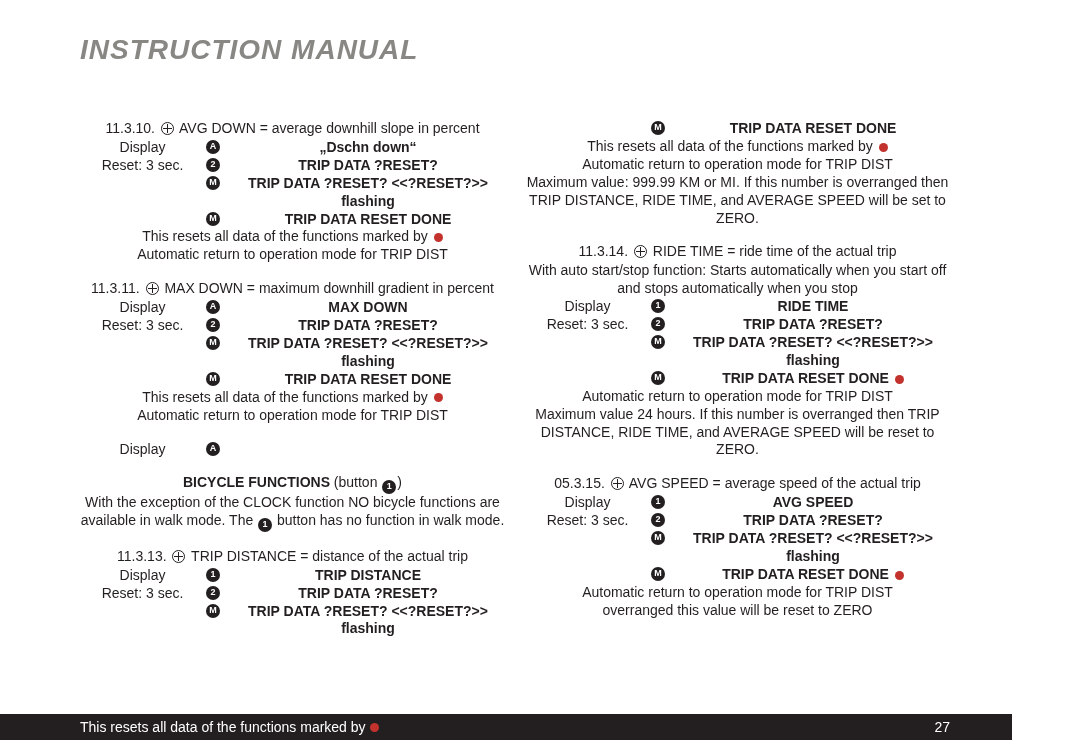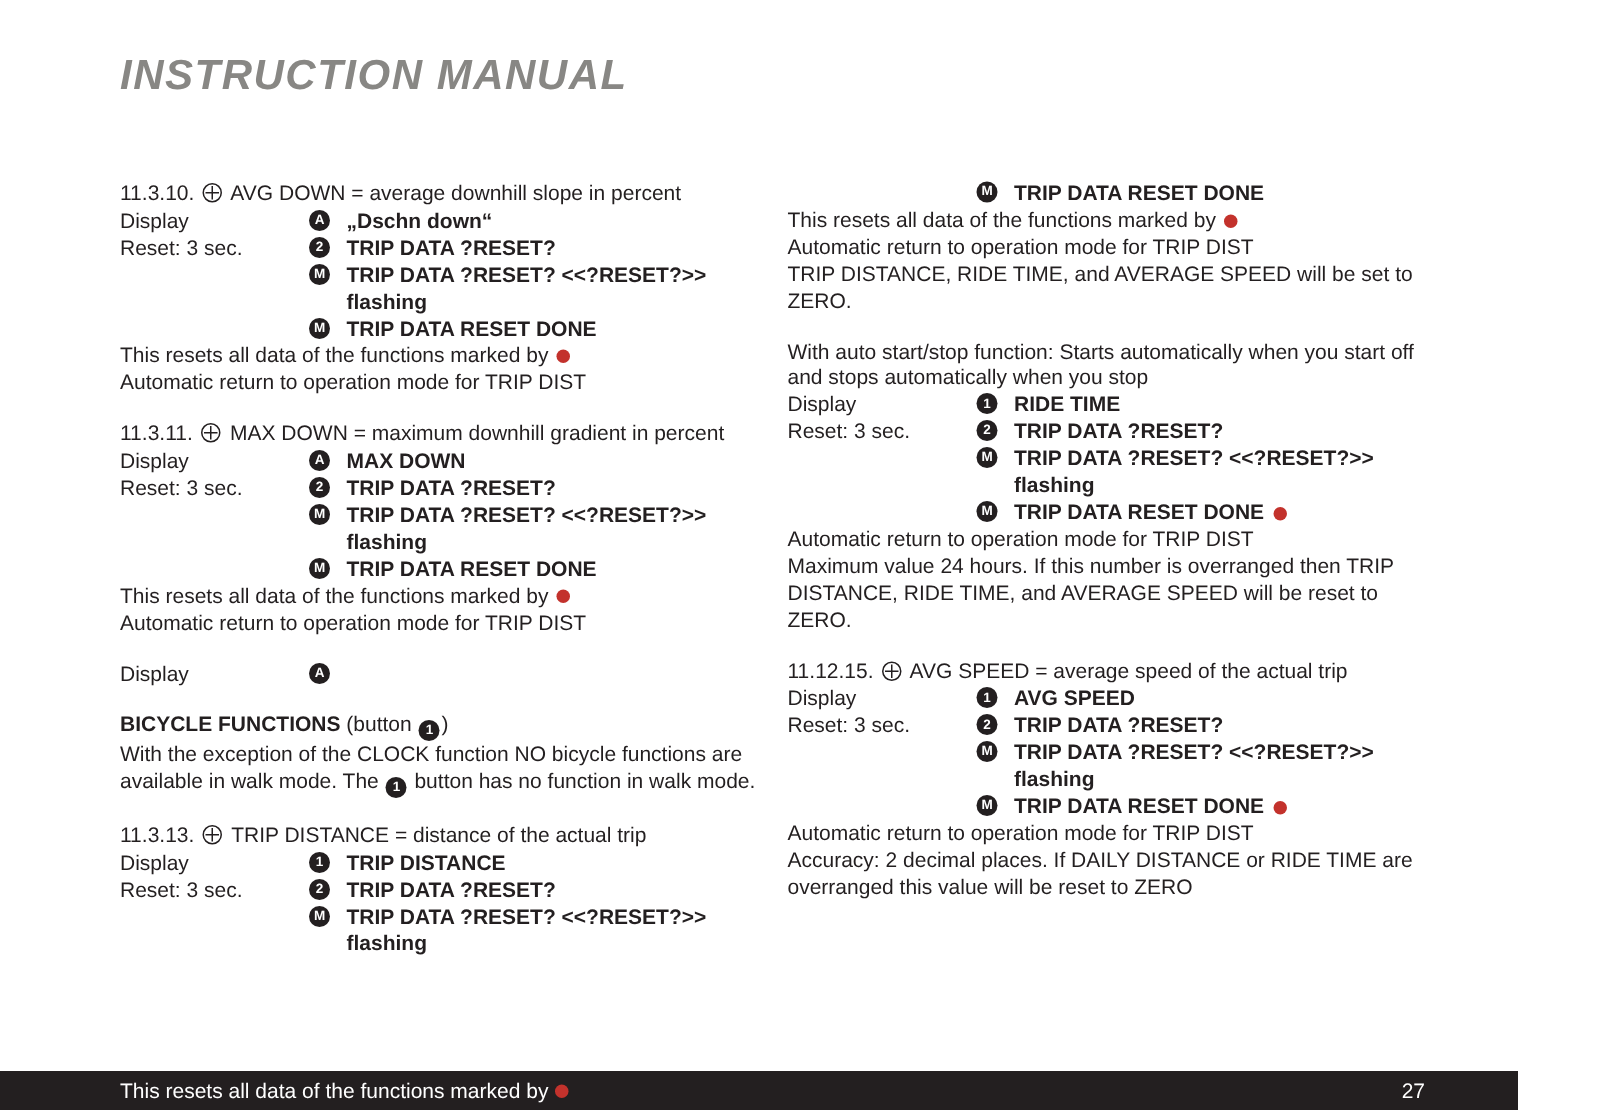--- a/index.html
+++ b/index.html
@@ -27,20 +27,21 @@
     letter-spacing: 1px;
     color: #888784;
     text-transform: uppercase;
   }
   .content {
     display: flex;
     gap: 20px;
     padding: 54px 62px 0 80px;
     font-size: 14px;
     line-height: 1.28;
+    text-align: center;
   }
   .col {
     flex: 1 1 0;
     min-width: 0;
   }
   .section { margin-bottom: 16px; }
   .row {
     display: flex;
     align-items: flex-start;
   }
@@ -276,24 +277,28 @@
       <div class="section">
         <div class="row">
           <div class="c-label"></div>
           <div class="c-sym">
               <span class="circ">M</span>
             </div>
           <div class="c-val">TRIP DATA RESET DONE</div>
         </div>
         <div><span>This resets all data of the functions marked by </span><span class="dot-red"></span></div>
         <div>Automatic return to operation mode for TRIP DIST</div>
+        <div>Maximum value: 999.99 KM or MI. If this number is overranged then</div>
         <div>TRIP DISTANCE, RIDE TIME, and AVERAGE SPEED will be set to ZERO.</div>
       </div>
 
       <div class="section">
+        <div class="title-line">
+          <span>11.3.14. </span><span class="comp"></span><span> RIDE TIME = ride time of the actual trip</span>
+        </div>
         <div>With auto start/stop function: Starts automatically when you start off</div>
         <div>and stops automatically when you stop</div>
         <div class="row">
           <div class="c-label">Display</div>
           <div class="c-sym">
               <span class="circ">1</span>
             </div>
           <div class="c-val">RIDE TIME</div>
         </div>
         <div class="row">
@@ -317,21 +322,21 @@
             </div>
           <div class="c-val"><span>TRIP DATA RESET DONE </span><span class="dot-red"></span></div>
         </div>
         <div>Automatic return to operation mode for TRIP DIST</div>
         <div>Maximum value 24 hours. If this number is overranged then TRIP</div>
         <div>DISTANCE, RIDE TIME, and AVERAGE SPEED will be reset to ZERO.</div>
       </div>
 
       <div class="section">
         <div class="title-line">
-          <span>11.12.15. </span><span class="comp"></span><span> AVG SPEED = average speed of the actual trip</span>
+          <span>05.3.15. </span><span class="comp"></span><span> AVG SPEED = average speed of the actual trip</span>
         </div>
         <div class="row">
           <div class="c-label">Display</div>
           <div class="c-sym">
               <span class="circ">1</span>
             </div>
           <div class="c-val">AVG SPEED</div>
         </div>
         <div class="row">
           <div class="c-label">Reset: 3 sec.</div>
@@ -348,21 +353,20 @@
           <div class="c-val">TRIP DATA ?RESET? &lt;&lt;?RESET?&gt;&gt; flashing</div>
         </div>
         <div class="row">
           <div class="c-label"></div>
           <div class="c-sym">
               <span class="circ">M</span>
             </div>
           <div class="c-val"><span>TRIP DATA RESET DONE </span><span class="dot-red"></span></div>
         </div>
         <div>Automatic return to operation mode for TRIP DIST</div>
-        <div>Accuracy: 2 decimal places. If DAILY DISTANCE or RIDE TIME are</div>
         <div>overranged this value will be reset to ZERO</div>
       </div>
 
     </div>
   </div>
 
   <div class="footer">
     <span>This resets all data of the functions marked by </span>
     <span class="dot-red" style="margin-left:4px;"></span>
     <span class="spacer"></span>

